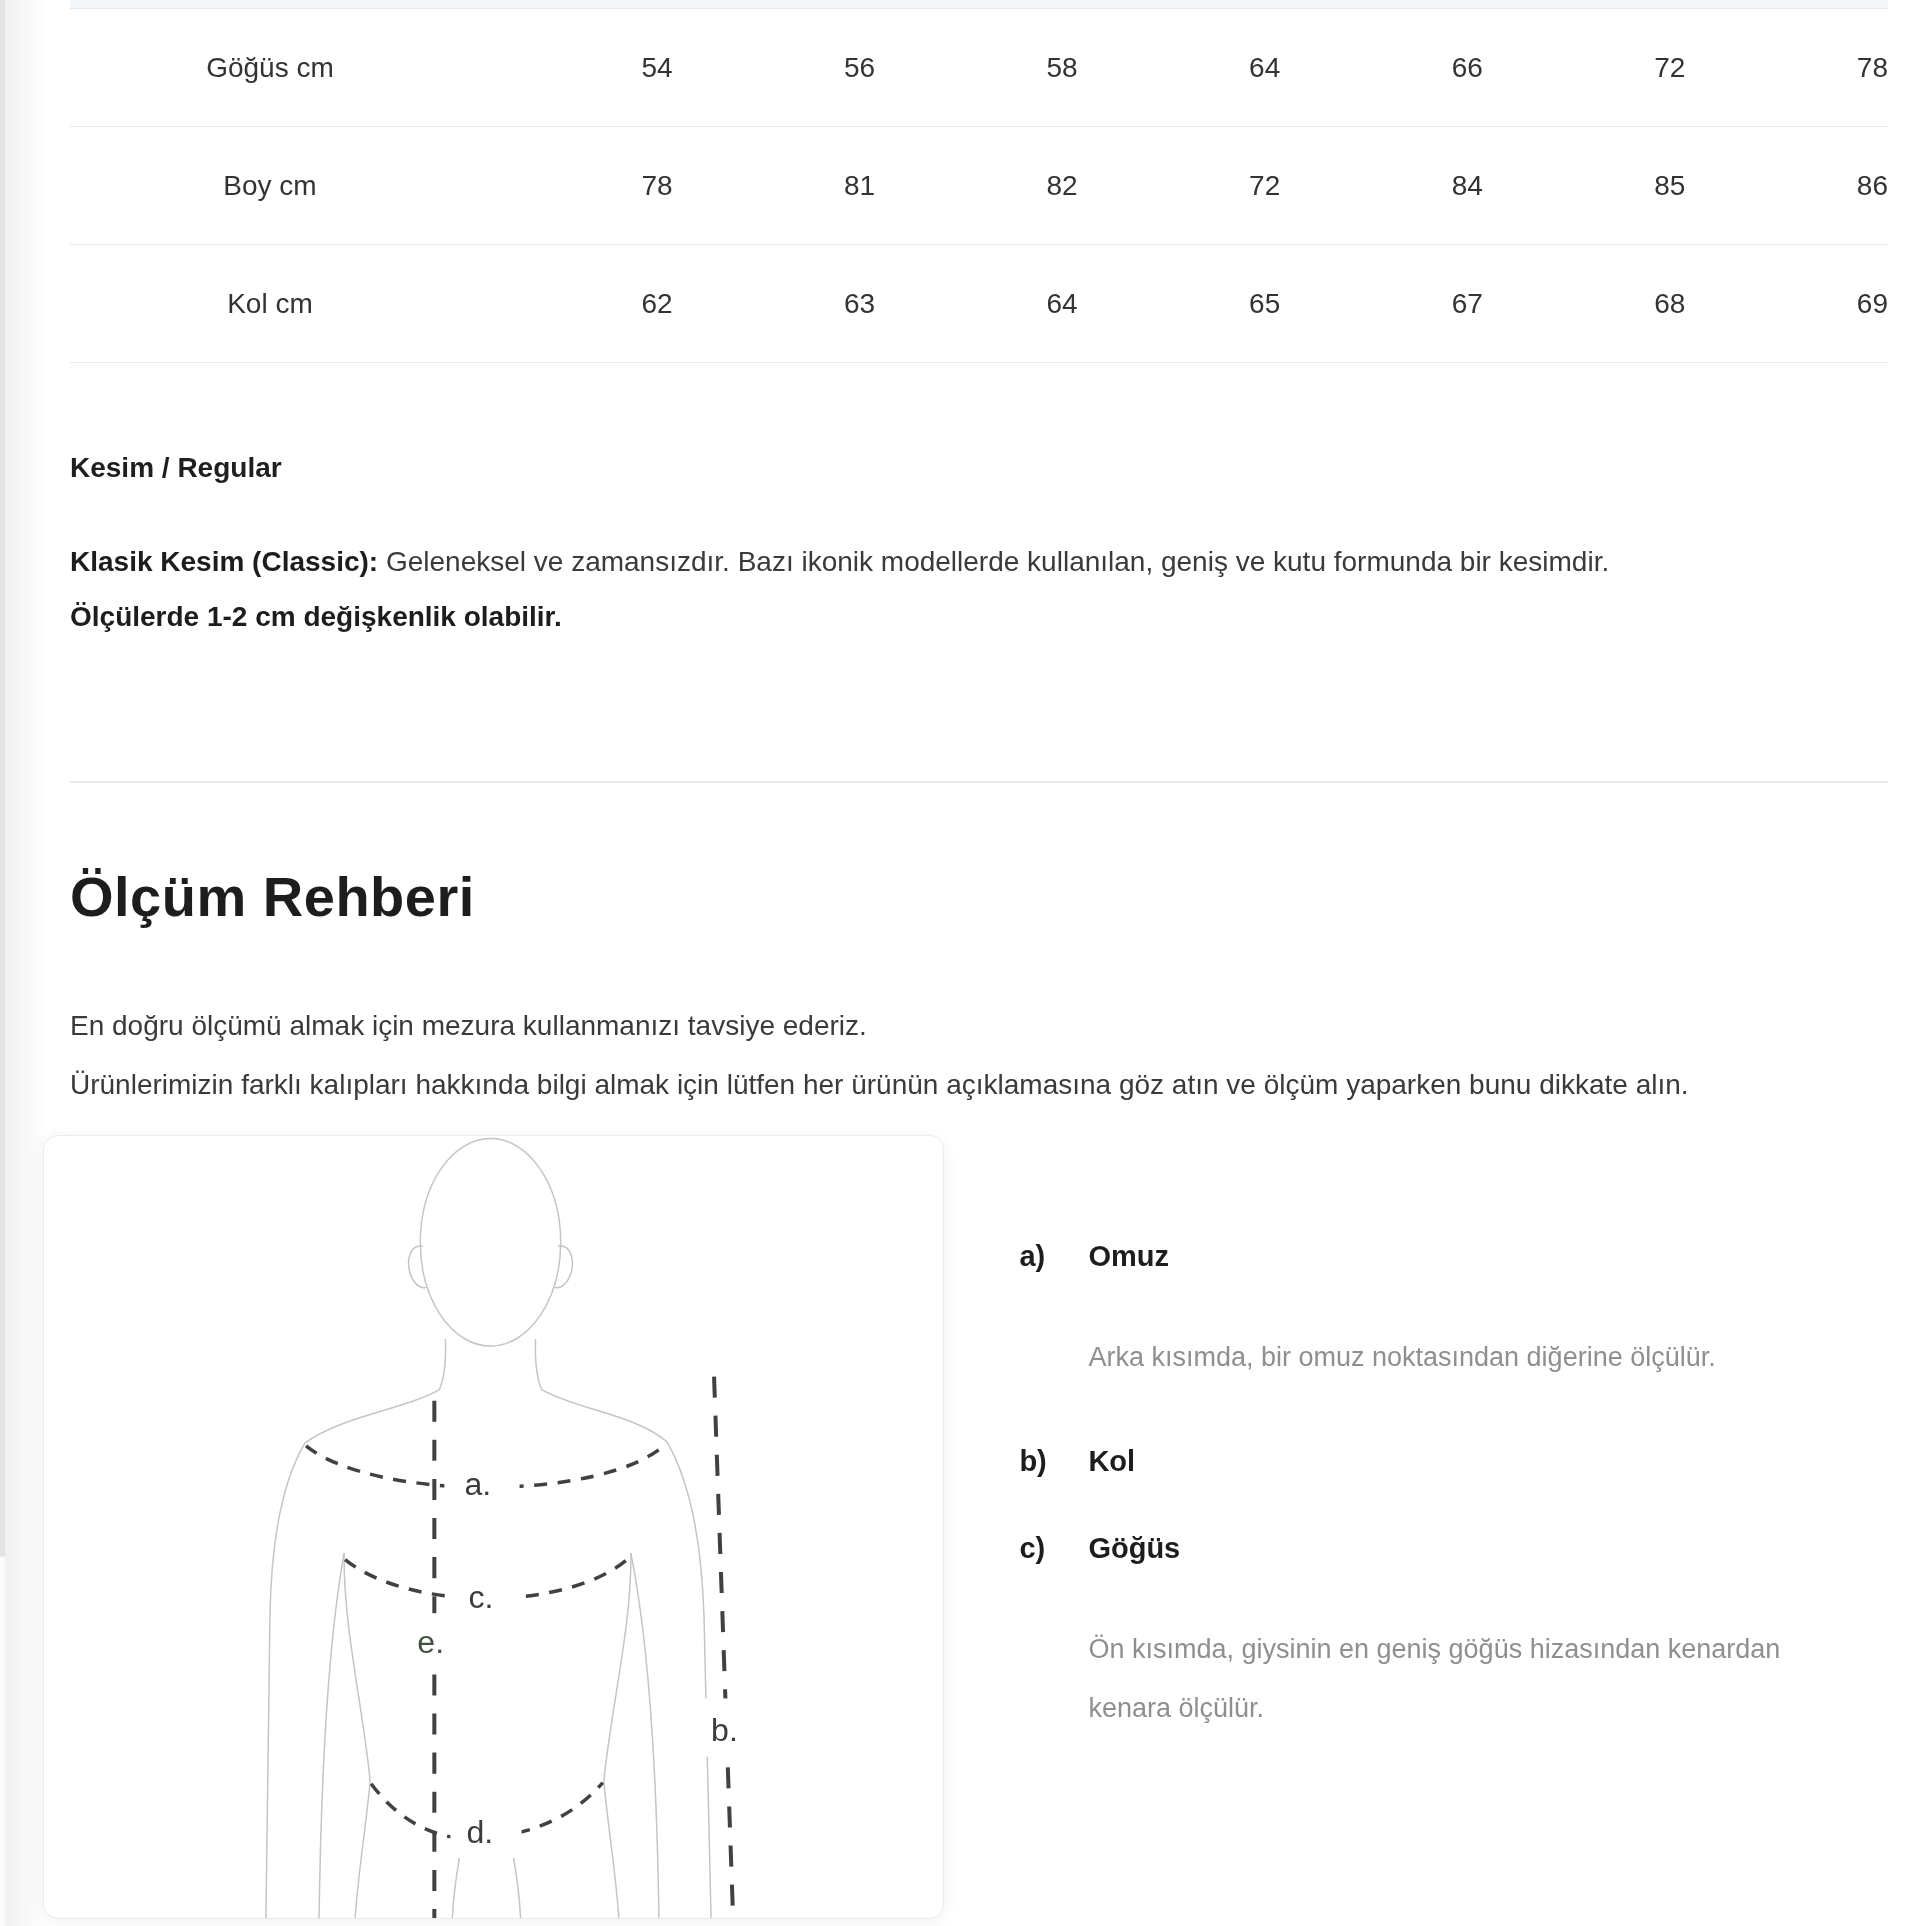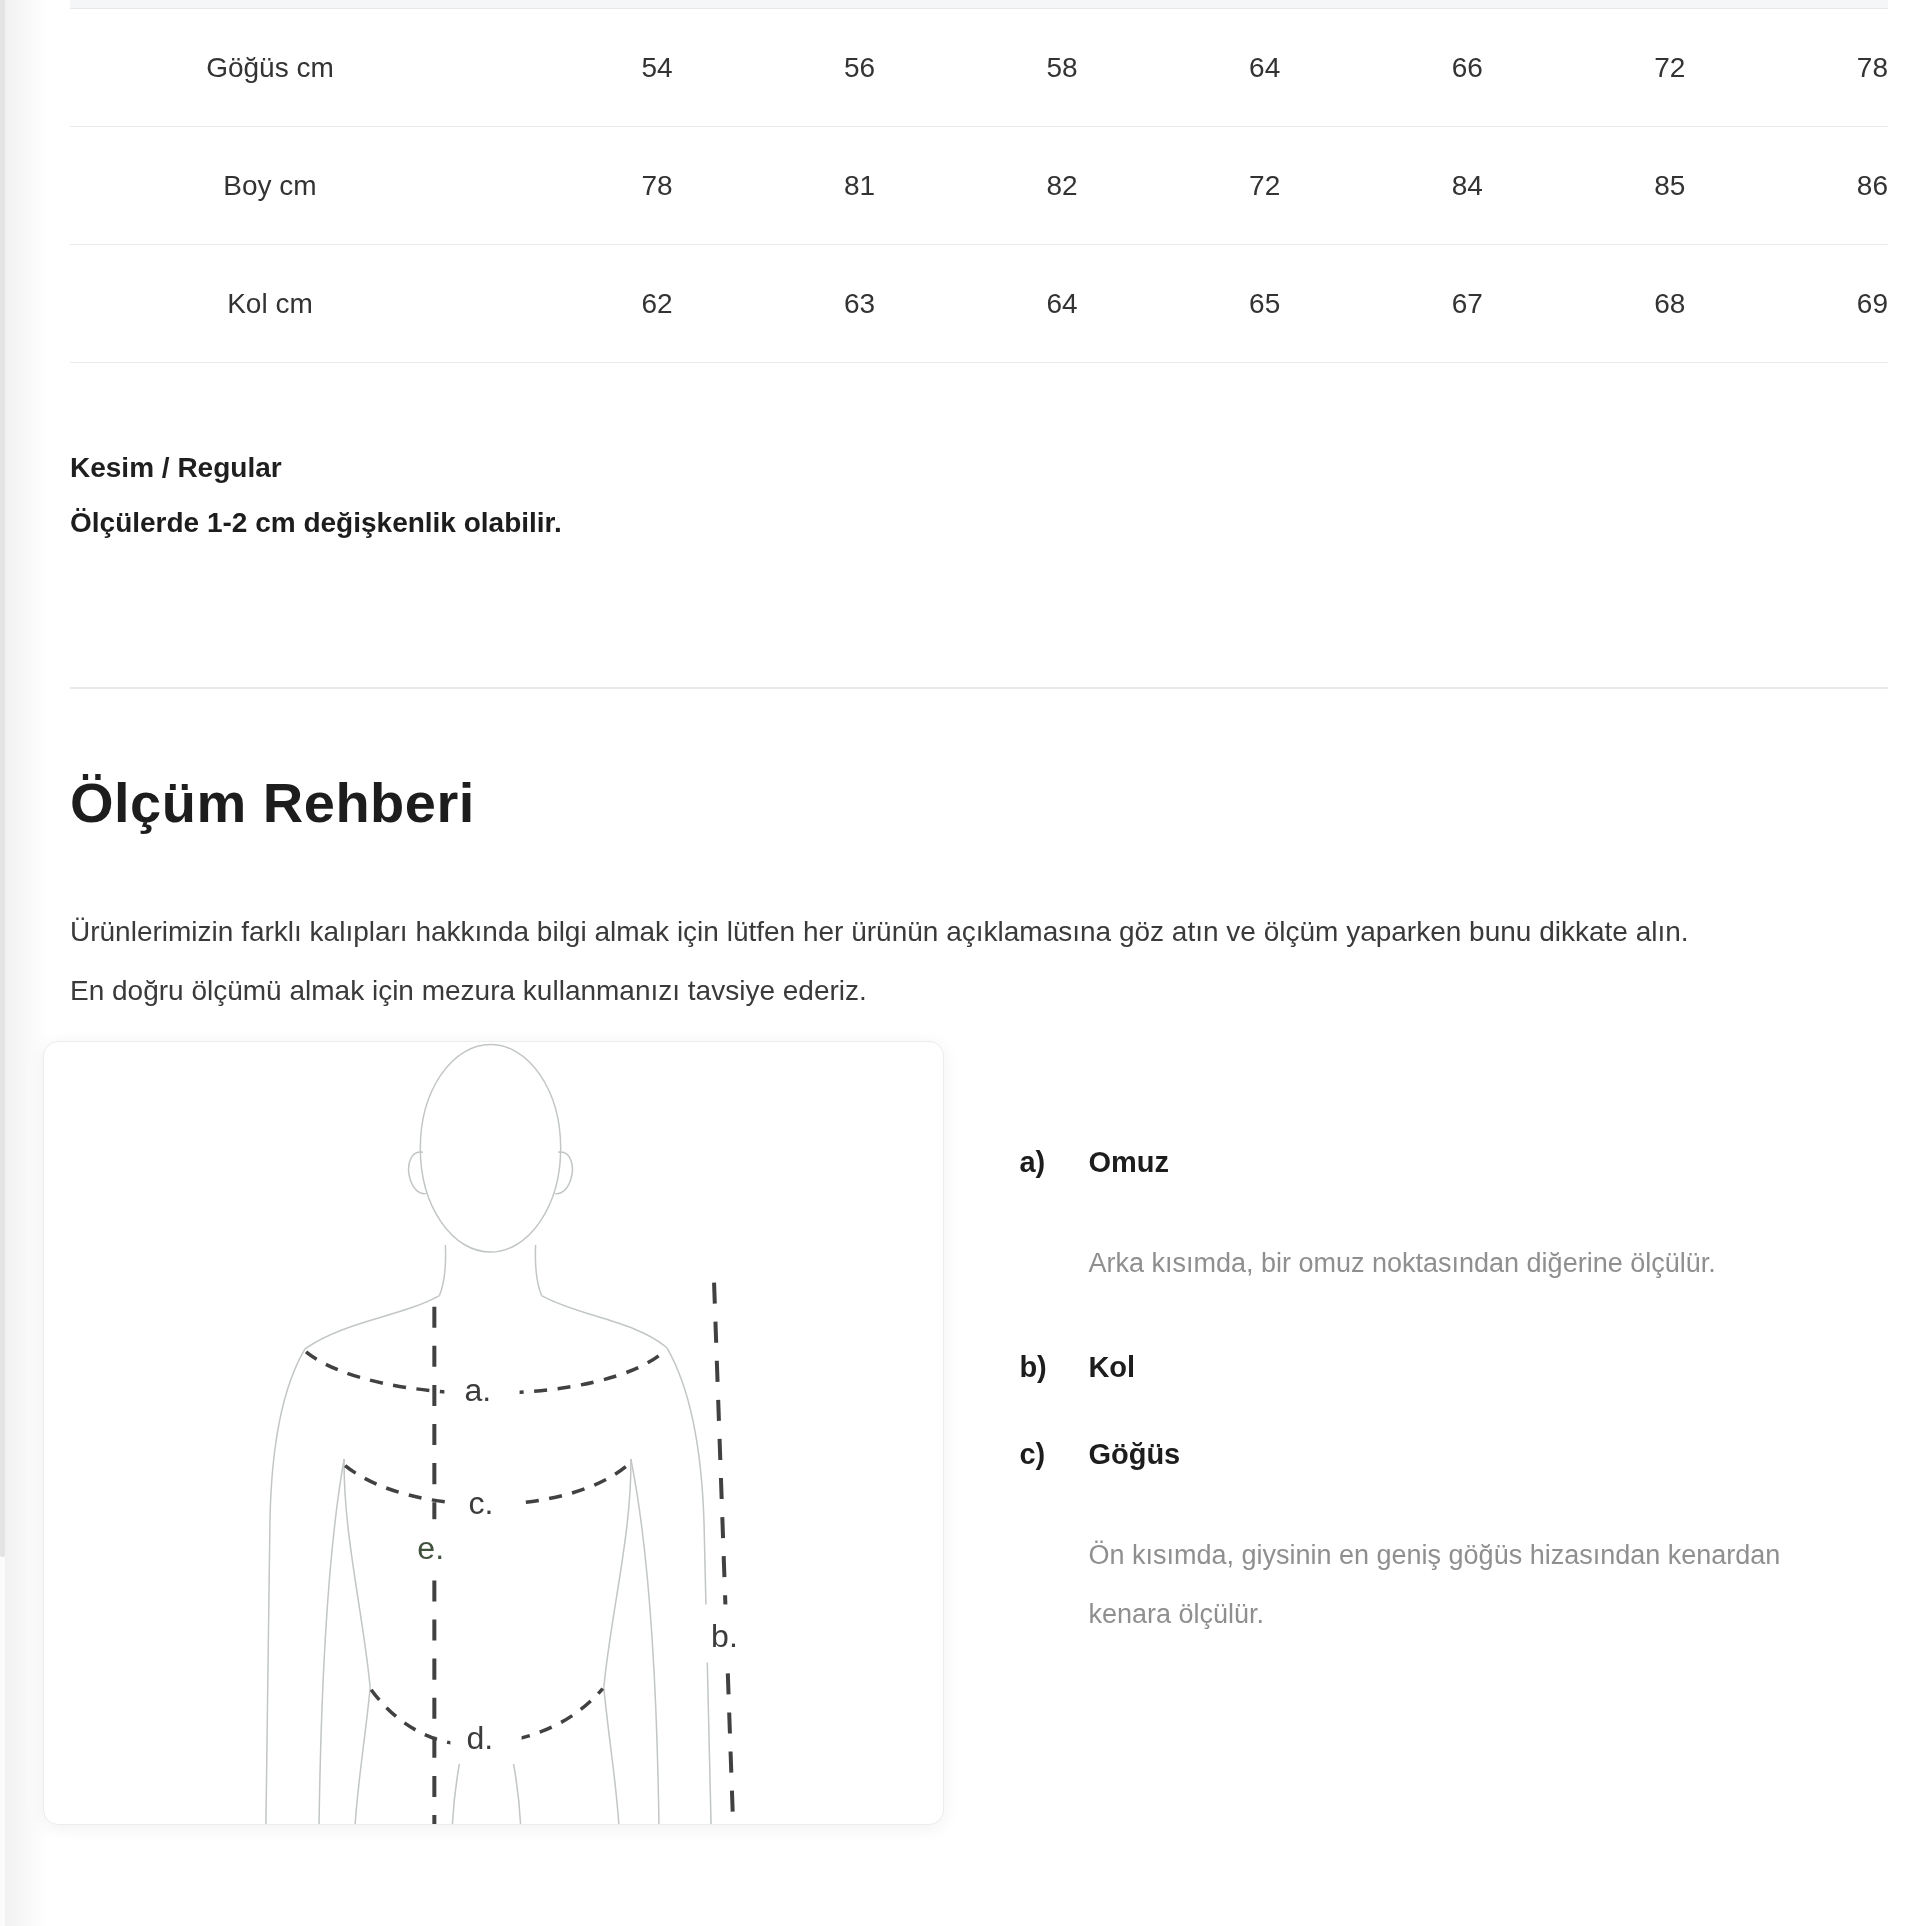--- a/index.html
+++ b/index.html
@@ -77,28 +77,31 @@
         <div class="tcell">63</div>
         <div class="tcell">64</div>
         <div class="tcell">65</div>
         <div class="tcell">67</div>
         <div class="tcell">68</div>
         <div class="tcell">69</div>
       </div>
     </div>
 
     <div class="fit-title">Kesim / Regular</div>
+    <div class="fit-classic">
+      <b>Klasik Kesim (Classic):</b><span> Geleneksel ve zamansızdır. Bazı ikonik modellerde kullanılan, geniş ve kutu formunda bir kesimdir.</span>
+    </div>
     <div class="fit-tolerance">Ölçülerde 1-2 cm değişkenlik olabilir.</div>
 
     <div class="divider"></div>
 
     <div class="guide-title">Ölçüm Rehberi</div>
     <div class="guide-intro">
+      <div>En doğru ölçümü almak için mezura kullanmanızı tavsiye ederiz.</div>
       <div>Ürünlerimizin farklı kalıpları hakkında bilgi almak için lütfen her ürünün açıklamasına göz atın ve ölçüm yaparken bunu dikkate alın.</div>
-      <div>En doğru ölçümü almak için mezura kullanmanızı tavsiye ederiz.</div>
     </div>
 
     <div class="guide-body">
 
       <div class="figure-card">
         <svg viewBox="0 0 1792 1560" xmlns="http://www.w3.org/2000/svg">
           <g fill="none" stroke="#c2c6c6" stroke-width="3">
 
             <ellipse cx="890" cy="212" rx="140" ry="207"></ellipse>
 

